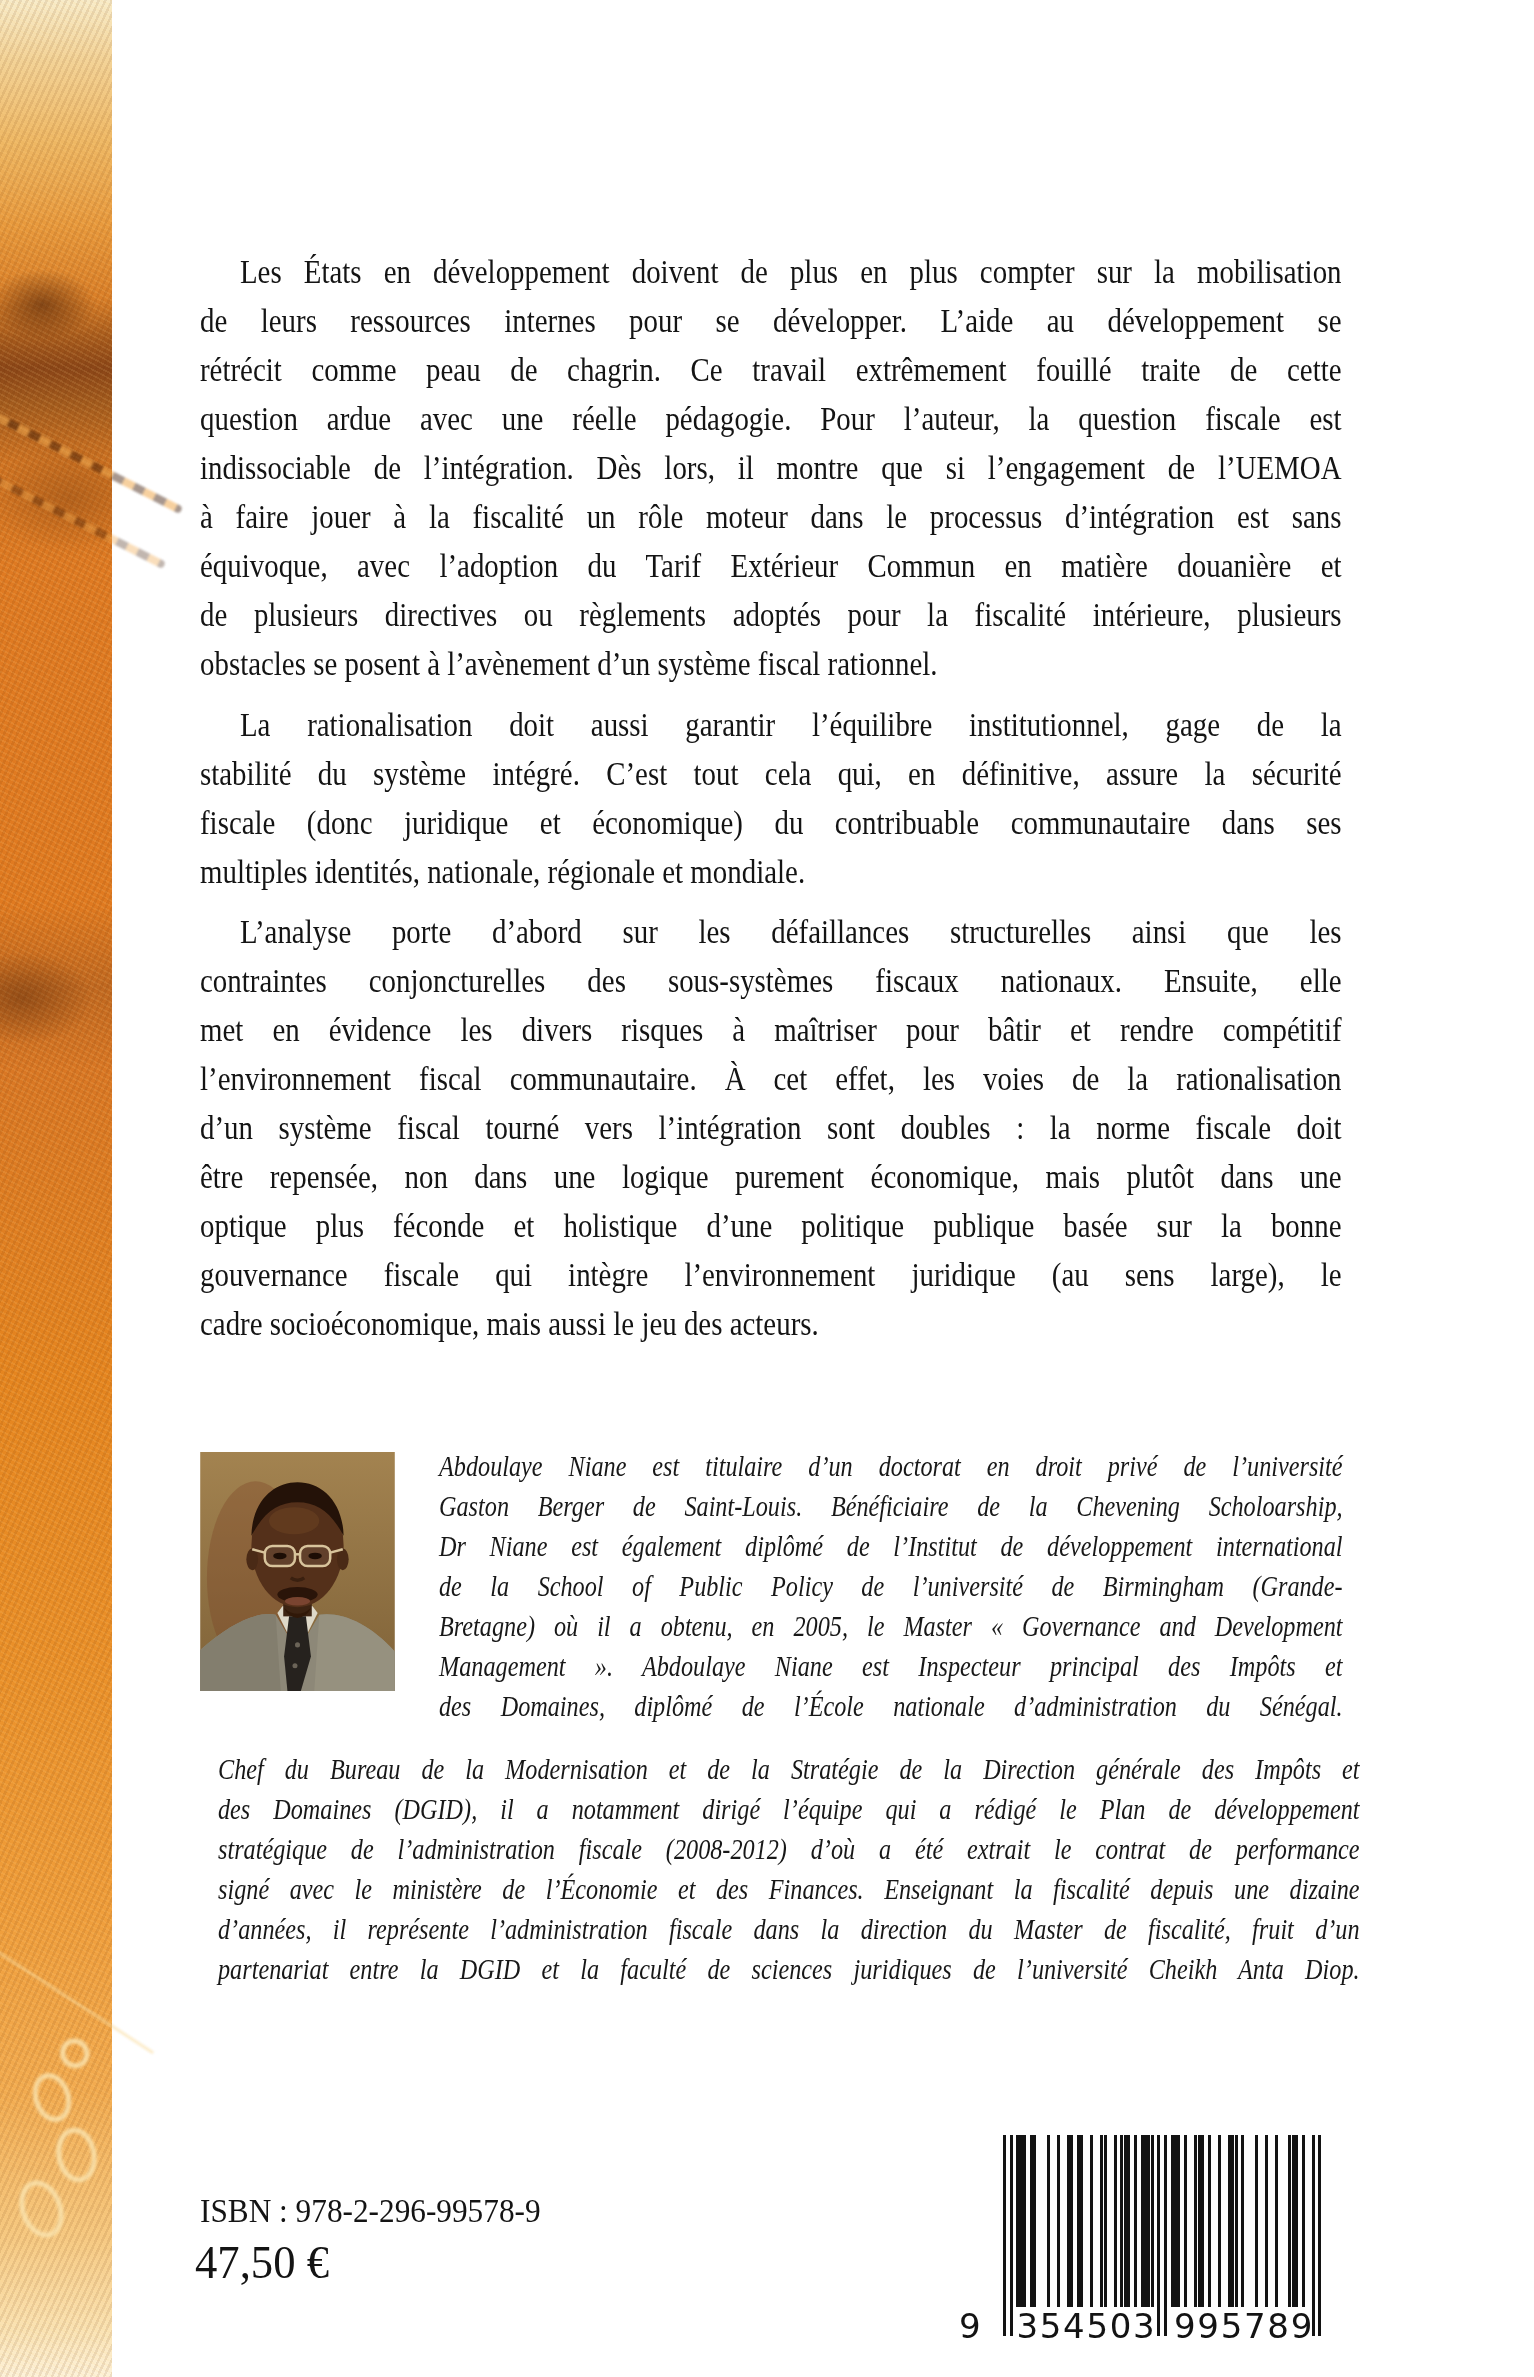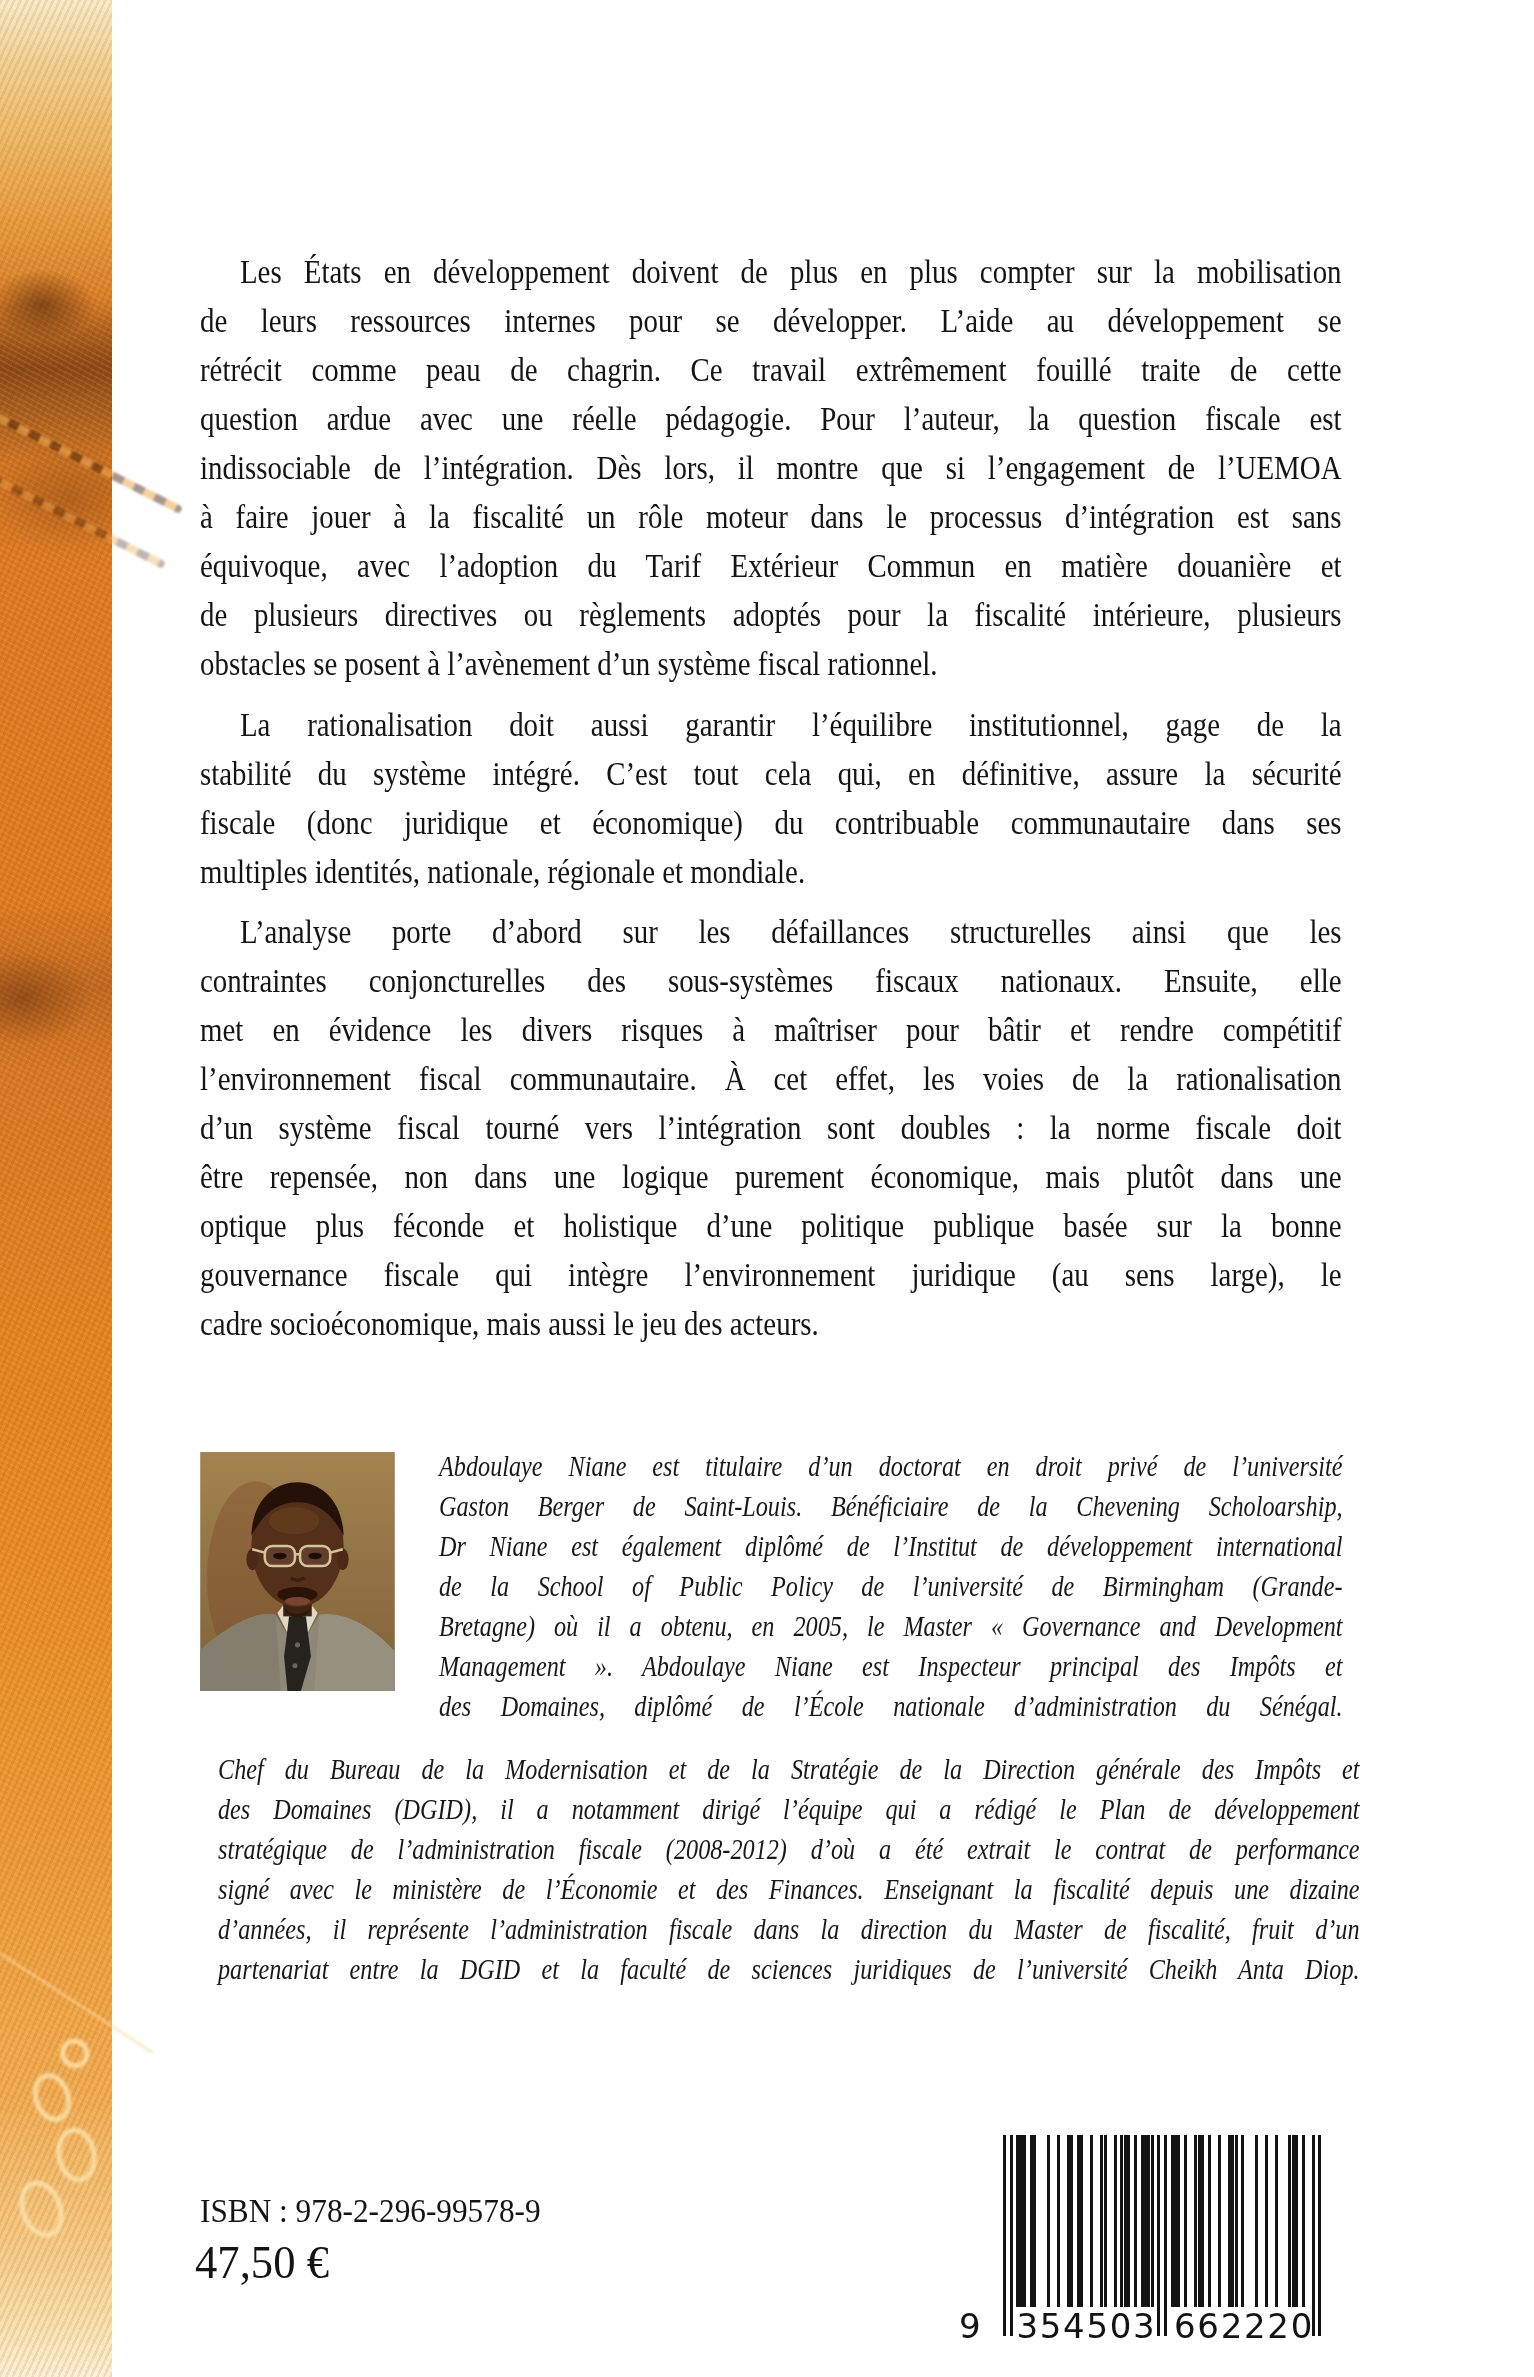--- a/index.html
+++ b/index.html
@@ -229,17 +229,17 @@
         <div class="bar" style="left: 272px;"></div>
         <div class="bar" style="left: 285px;"></div>
         <div class="bar" style="left: 289px;"></div>
         <div class="bar" style="left: 292px;"></div>
         <div class="bar" style="left: 299px;"></div>
         <div class="bar guard" style="left: 309px;"></div>
         <div class="bar guard" style="left: 315px;"></div>
       </div>
     <div class="bc-digit bc-lead">9</div>
     <div class="bc-digit bc-left">354503</div>
-    <div class="bc-digit bc-right">662220</div>
+    <div class="bc-digit bc-right">995789</div>
   </div>
 
 </div>
 
 
 </body></html>

